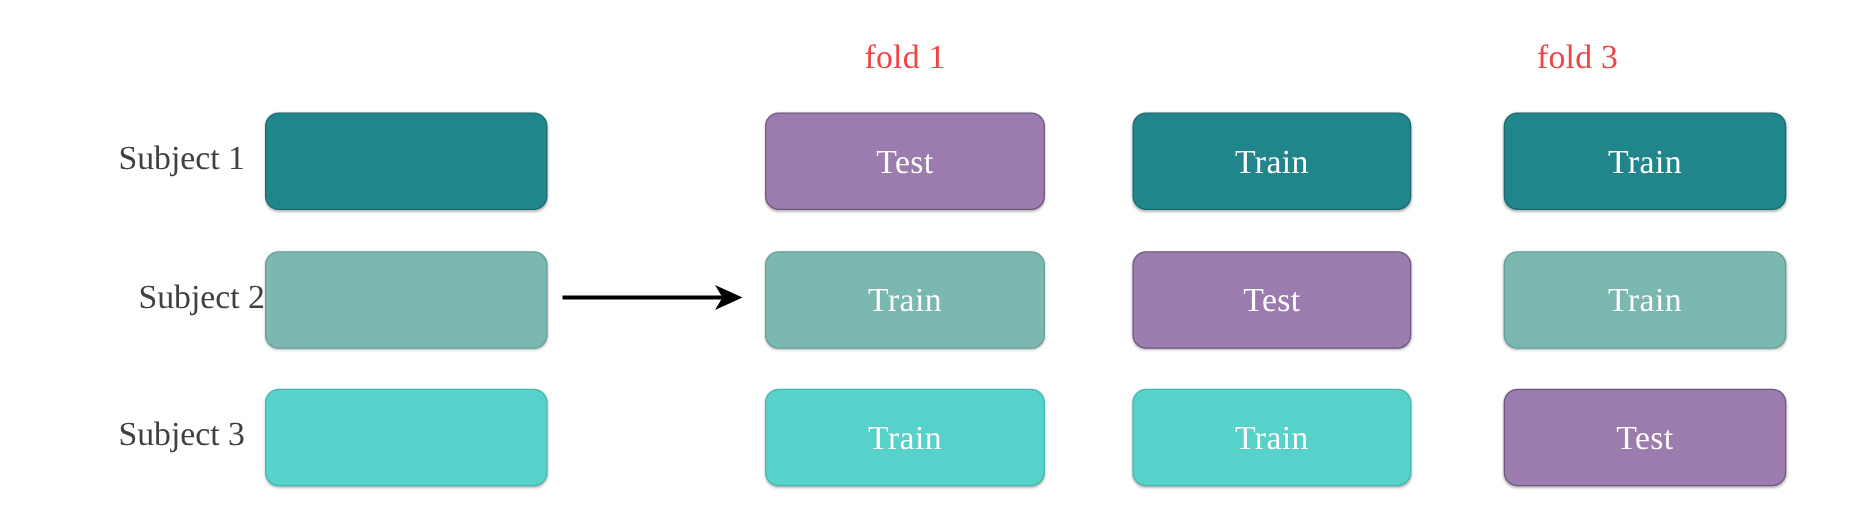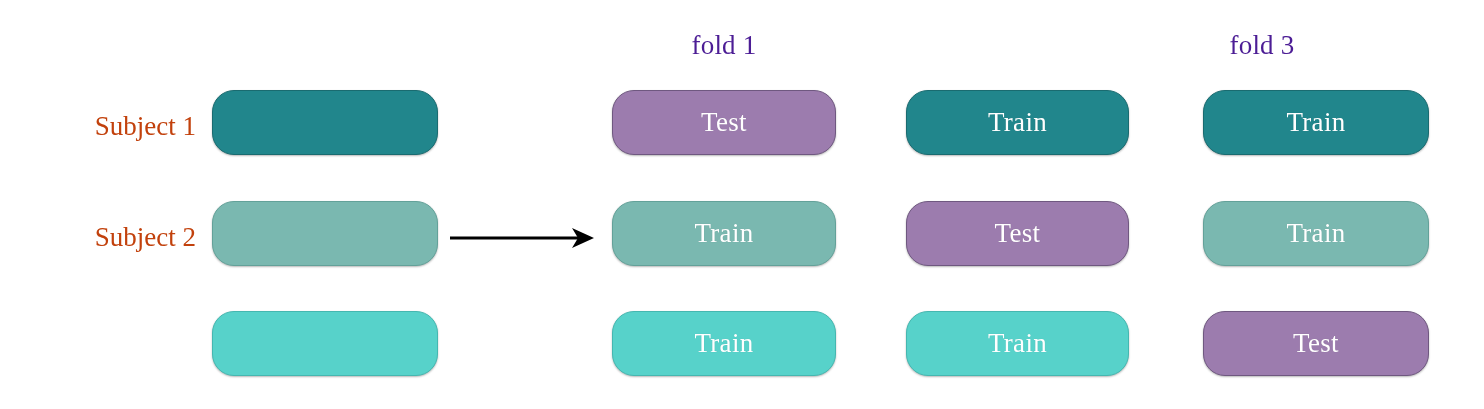--- a/index.html
+++ b/index.html
@@ -21,42 +21,42 @@
   }
 
   
   .fold-heading {
     position: absolute;
     top: 32px;
     width: 224px;
     text-align: center;
     font-size: 27px;
     line-height: 1;
-    color: #4c1d95;
+    color: #ef4444;
     letter-spacing: 0.2px;
     white-space: nowrap;
   }
 
   
   .subject-label {
     position: absolute;
     left: 0;
     width: 196px;
     text-align: right;
     font-size: 27px;
     line-height: 1;
-    color: #c2410c;
+    color: #404040;
     white-space: nowrap;
   }
 
   
   .cell-box {
     position: absolute;
-    height: 65px;
-    border-radius: 22px;
+    height: 78px;
+    border-radius: 11px;
     border-style: solid;
     border-width: 1.5px;
     box-sizing: border-box;
     display: flex;
     align-items: center;
     justify-content: center;
     box-shadow: 0 1px 2px rgba(0, 0, 0, 0.28);
   }
   .cell-box .cell-label {
     font-size: 27px;
@@ -75,21 +75,21 @@
   .fold-col-1 { left: 906px; width: 223px; }
   .fold-col-2 { left: 1203px; width: 226px; }
 
   
   .row-0 { top: 90px; }
   .row-1 { top: 201px; }
   .row-2 { top: 311px; }
 
   
   .lbl-row-0 { top: 113px; }
-  .lbl-row-1 { top: 224px; }
+  .lbl-row-1 { top: 224px; padding-left: 16px; }
   .lbl-row-2 { top: 334px; }
 
   
   #arrow-svg {
     position: absolute;
     left: 444px;
     top: 216px;
     width: 156px;
     height: 44px;
   }
@@ -132,20 +132,21 @@
   </div>
 
   <div class="cell-box fold-col-1 row-1" style="background-color: rgb(156, 124, 174); border-color: rgb(111, 88, 128);">
     <span class="cell-label">Test</span>
   </div>
 
   <div class="cell-box fold-col-2 row-1" style="background-color: rgb(122, 184, 176); border-color: rgb(99, 161, 153);">
     <span class="cell-label">Train</span>
   </div>
 
+  <div class="subject-label lbl-row-2">Subject 3</div>
 
   <div class="cell-box source-box row-2" style="background-color: rgb(87, 210, 202); border-color: rgb(69, 183, 176);"></div>
 
   <div class="cell-box fold-col-0 row-2" style="background-color: rgb(87, 210, 202); border-color: rgb(69, 183, 176);">
     <span class="cell-label">Train</span>
   </div>
 
   <div class="cell-box fold-col-1 row-2" style="background-color: rgb(87, 210, 202); border-color: rgb(69, 183, 176);">
     <span class="cell-label">Train</span>
   </div>

